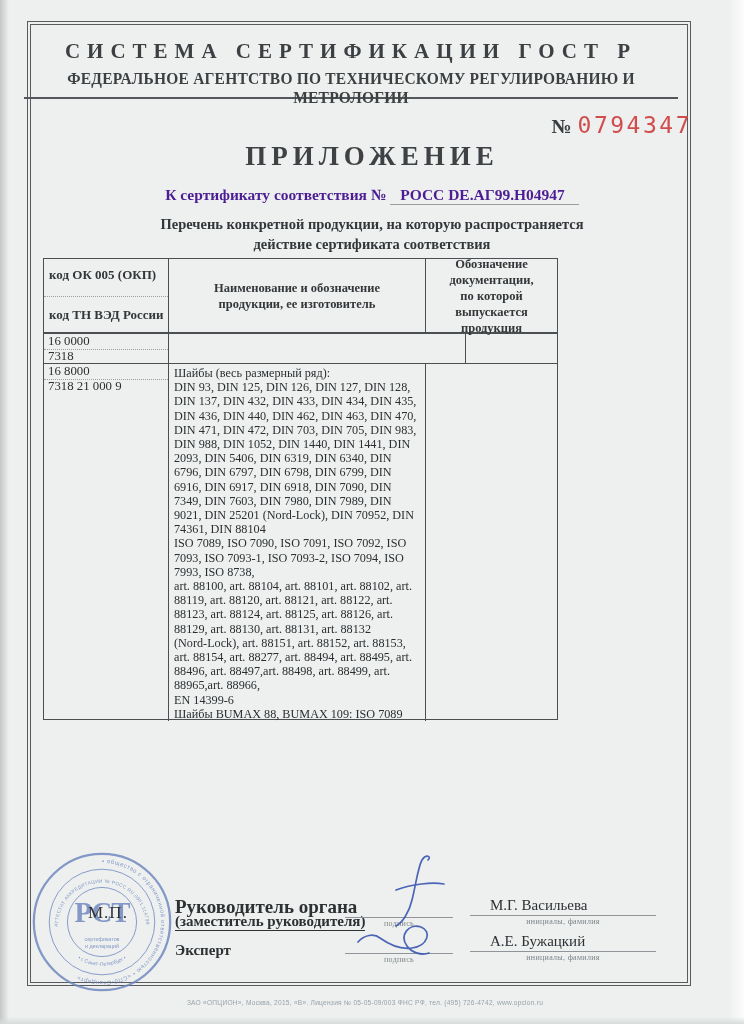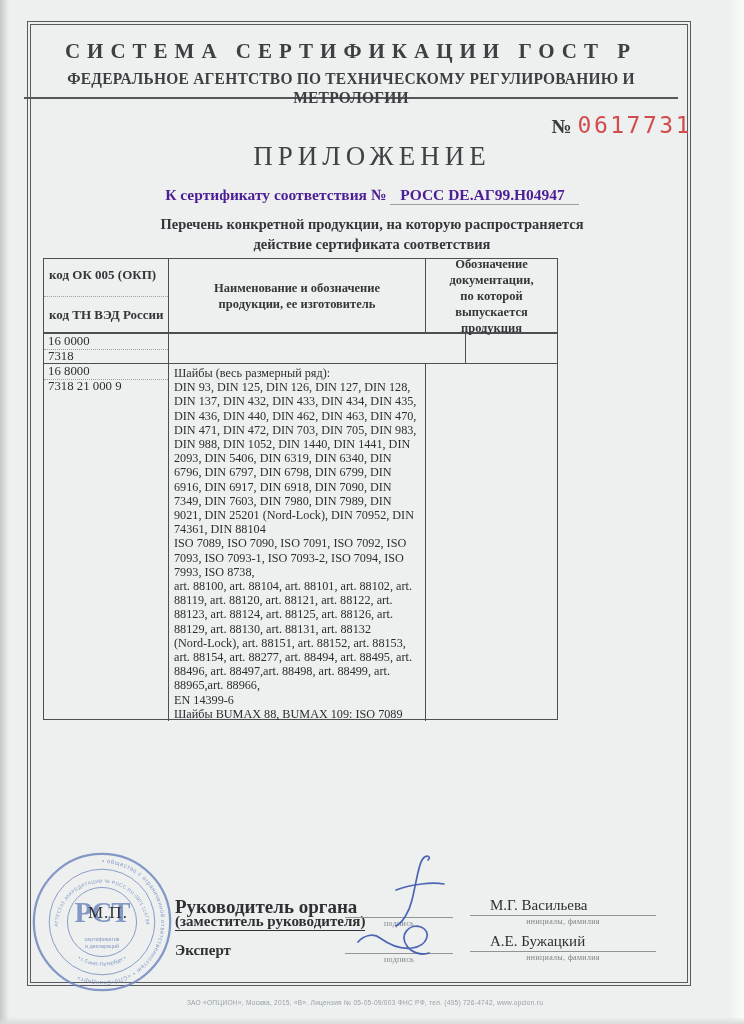--- a/index.html
+++ b/index.html
@@ -26,21 +26,21 @@
     color:#3d4043;}
   .agency-title{margin-top:6px;font-size:15.5px;font-weight:bold;letter-spacing:0.2px;
     color:#3d4043;transform:scaleY(1.05);}
 
   .doc-number{position:absolute;top:112px;right:52px;white-space:nowrap;}
   .num-sign{font-size:20px;font-weight:bold;color:#3a3d40;margin-right:6px;}
   .num-value{font-family:"DejaVu Sans Mono",monospace;font-size:23px;
     color:#d14c4c;letter-spacing:2.5px;}
 
   .appendix-title{position:absolute;left:0;top:141px;width:744px;text-align:center;
-    font-size:27px;font-weight:normal;letter-spacing:5px;color:#3f4245;}
+    font-size:27px;font-weight:bold;letter-spacing:5px;color:#3f4245;}
 
   .cert-ref{position:absolute;left:0;top:186px;width:744px;text-align:center;
     font-size:15.5px;font-weight:bold;color:#4c1d95;}
   .cert-ref-value{border-bottom:1px solid #9aa0a2;padding:0 14px 1px 10px;
     font-weight:bold;}
 
   .purpose{position:absolute;left:0;top:214px;width:744px;text-align:center;
     font-size:14.5px;font-weight:bold;line-height:20px;color:#33363a;white-space:pre-line;}
 
   
@@ -101,21 +101,21 @@
   <div class="frame">
     <div class="frame-inner"></div>
   </div>
 
   <div class="header-box">
     <div class="sys-title">СИСТЕМА СЕРТИФИКАЦИИ ГОСТ Р</div>
     <div class="agency-title">ФЕДЕРАЛЬНОЕ АГЕНТСТВО ПО ТЕХНИЧЕСКОМУ РЕГУЛИРОВАНИЮ И МЕТРОЛОГИИ</div>
   </div>
 
   <div class="doc-number">
-    <span class="num-sign">№</span><span class="num-value">0617731</span>
+    <span class="num-sign">№</span><span class="num-value">0794347</span>
   </div>
 
   <div class="appendix-title">ПРИЛОЖЕНИЕ</div>
 
   <div class="cert-ref">
     <span>К сертификату соответствия №</span>
     <span class="cert-ref-value">РОСС DE.АГ99.Н04947</span>
   </div>
 
   <div class="purpose">Перечень конкретной продукции,  на которую распространяется

